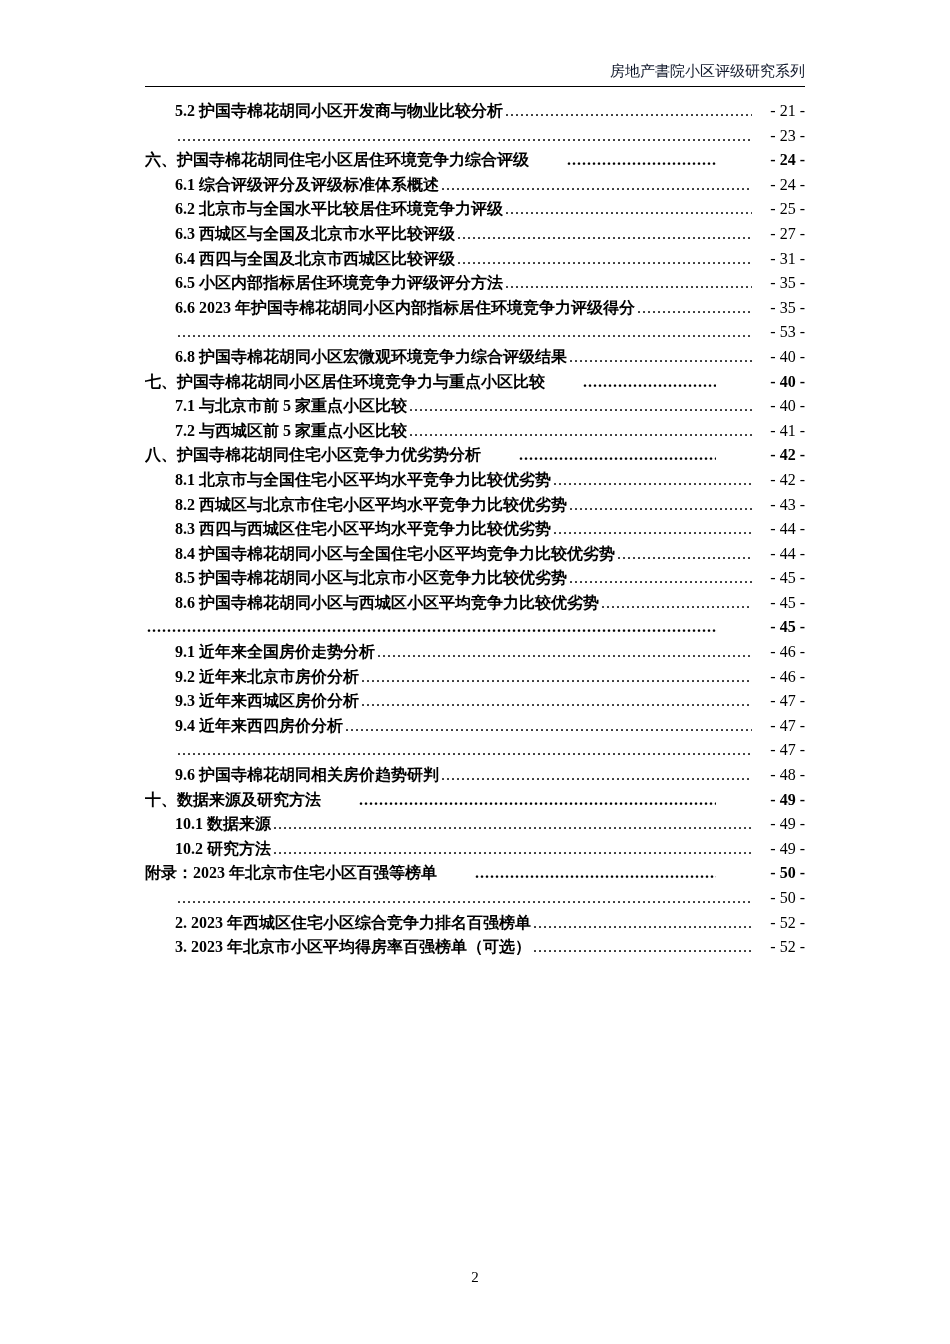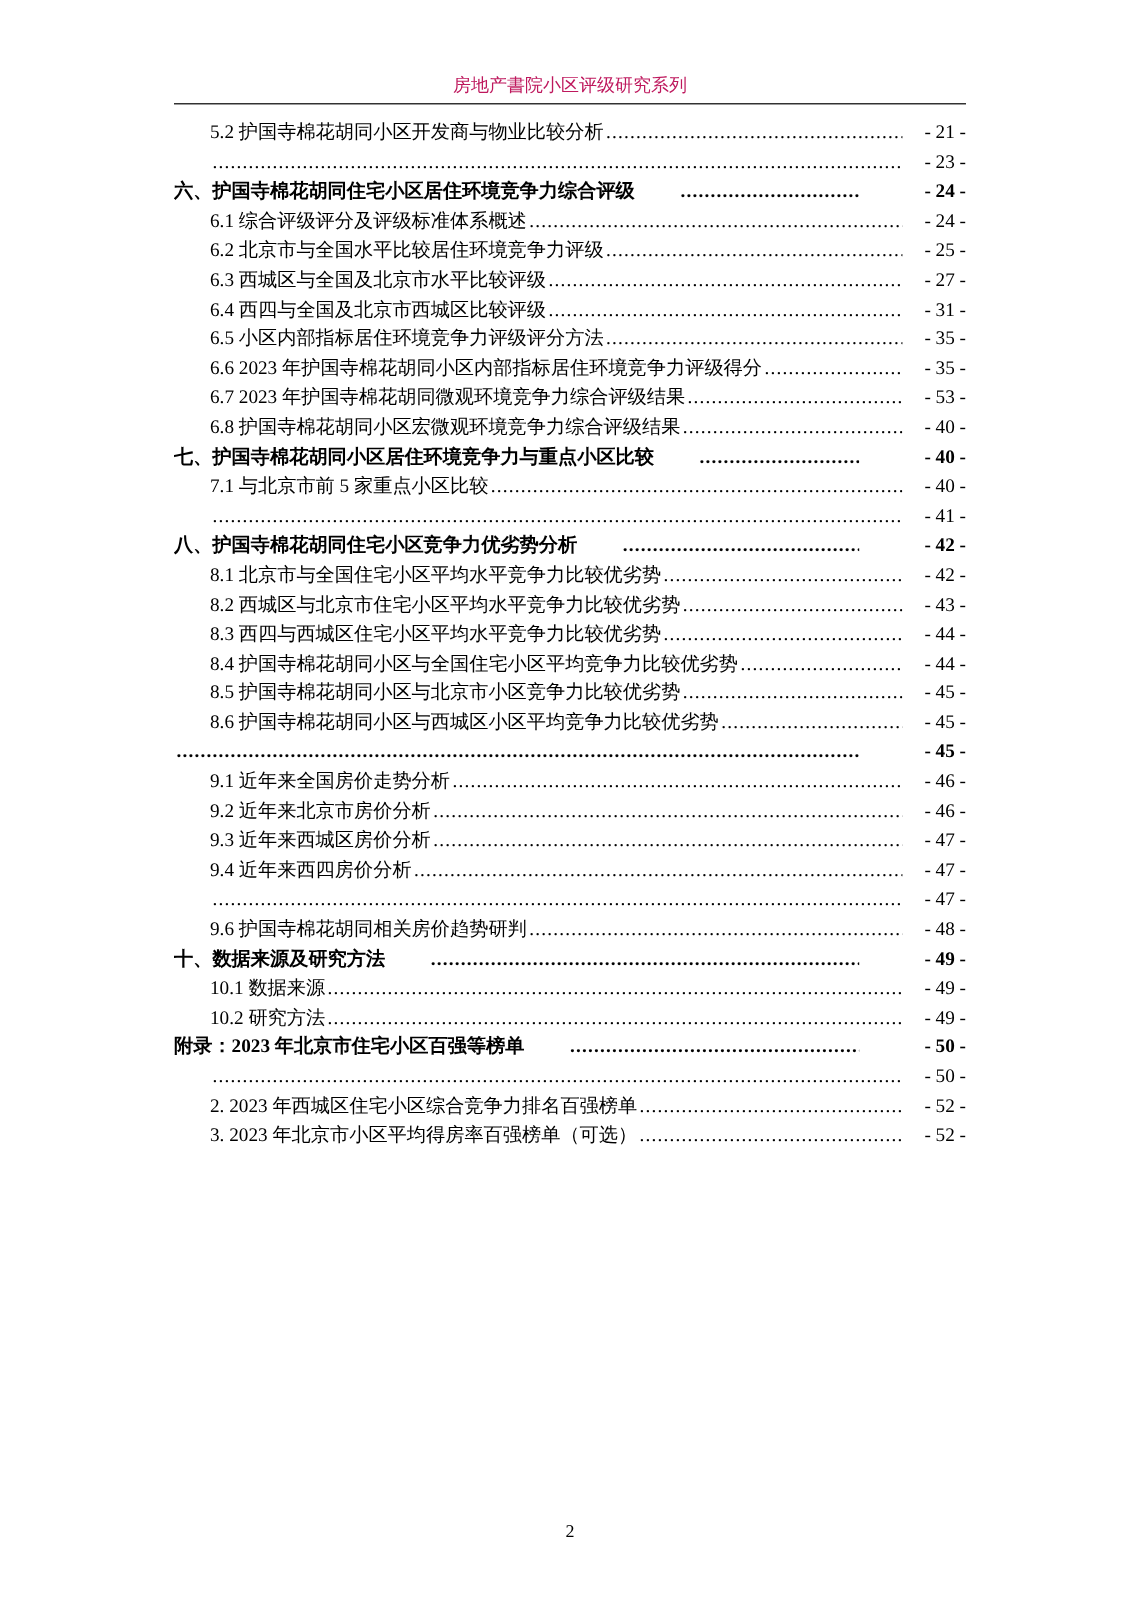--- a/index.html
+++ b/index.html
@@ -14,24 +14,24 @@
     height: 1344px;
     background: #ffffff;
     overflow: hidden;
   }
   .page-header {
     position: absolute;
     top: 62px;
     left: 145px;
     right: 145px;
     display: flex;
-    justify-content: center;
+    justify-content: flex-end;
     align-items: baseline;
     font-size: 15px;
-    color: #be185d;
+    color: #0f172a;
   }
   .header-rule {
     position: absolute;
     top: 86px;
     left: 145px;
     right: 145px;
     border: none;
     border-top: 1px solid #000000;
     height: 0;
   }
@@ -48,20 +48,21 @@
     font-size: 16px;
     line-height: 24.6px;
     white-space: nowrap;
   }
   .toc-row.level-1 { padding-left: 0; font-weight: bold; gap: 36px; }
   .toc-row.level-2 { padding-left: 30px; font-weight: normal; }
   .toc-label {
     flex: 0 0 auto;
     max-width: 560px;
     overflow: hidden;
+    font-weight: bold;
   }
   .toc-leader {
     flex: 1 1 auto;
     overflow: hidden;
     white-space: nowrap;
     letter-spacing: 1px;
     margin: 0 2px;
     min-width: 8px;
   }
   .toc-page {
@@ -139,21 +140,20 @@
     <span class="toc-page">- 35 -</span>
   </div>
 
   <div class="toc-row level-2">
     <span class="toc-label">6.6 2023 年护国寺棉花胡同小区内部指标居住环境竞争力评级得分</span>
     <span class="toc-leader">............................................................................................................................................................................................................................</span>
     <span class="toc-page">- 35 -</span>
   </div>
 
   <div class="toc-row level-2">
-    <span class="toc-label">6.7 2023 年护国寺棉花胡同微观环境竞争力综合评级结果</span>
     <span class="toc-leader">............................................................................................................................................................................................................................</span>
     <span class="toc-page">- 53 -</span>
   </div>
 
   <div class="toc-row level-2">
     <span class="toc-label">6.8 护国寺棉花胡同小区宏微观环境竞争力综合评级结果</span>
     <span class="toc-leader">............................................................................................................................................................................................................................</span>
     <span class="toc-page">- 40 -</span>
   </div>
 
@@ -163,20 +163,21 @@
     <span class="toc-page">- 40 -</span>
   </div>
 
   <div class="toc-row level-2">
     <span class="toc-label">7.1 与北京市前 5 家重点小区比较</span>
     <span class="toc-leader">............................................................................................................................................................................................................................</span>
     <span class="toc-page">- 40 -</span>
   </div>
 
   <div class="toc-row level-2">
+    <span class="toc-label">7.2 与西城区前 5 家重点小区比较</span>
     <span class="toc-leader">............................................................................................................................................................................................................................</span>
     <span class="toc-page">- 41 -</span>
   </div>
 
   <div class="toc-row level-1">
     <span class="toc-label">八、护国寺棉花胡同住宅小区竞争力优劣势分析</span>
     <span class="toc-leader">............................................................................................................................................................................................................................</span>
     <span class="toc-page">- 42 -</span>
   </div>
 

